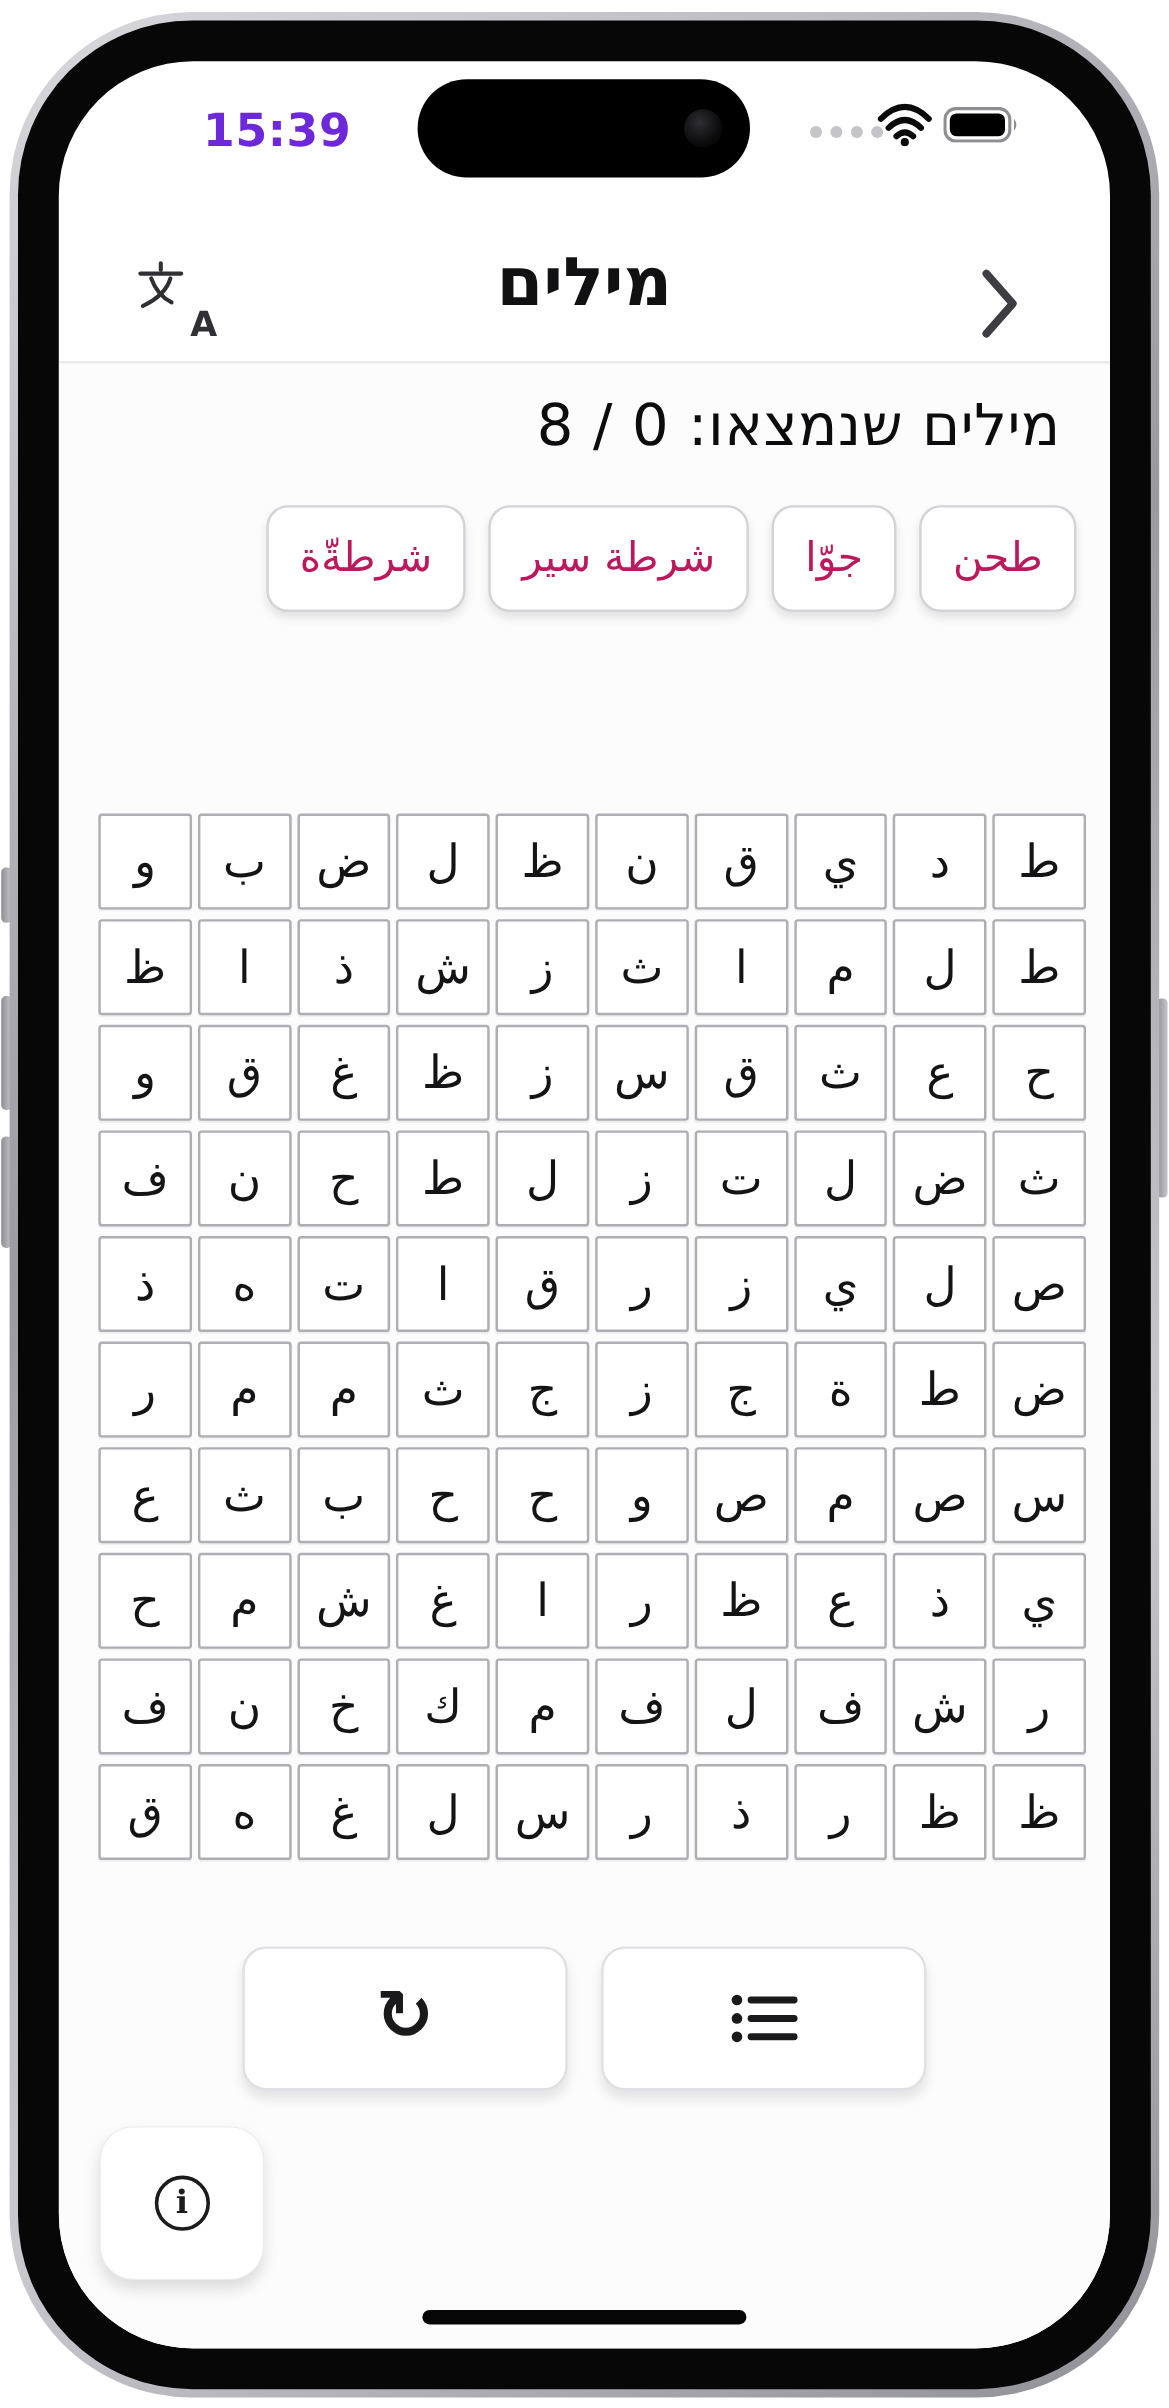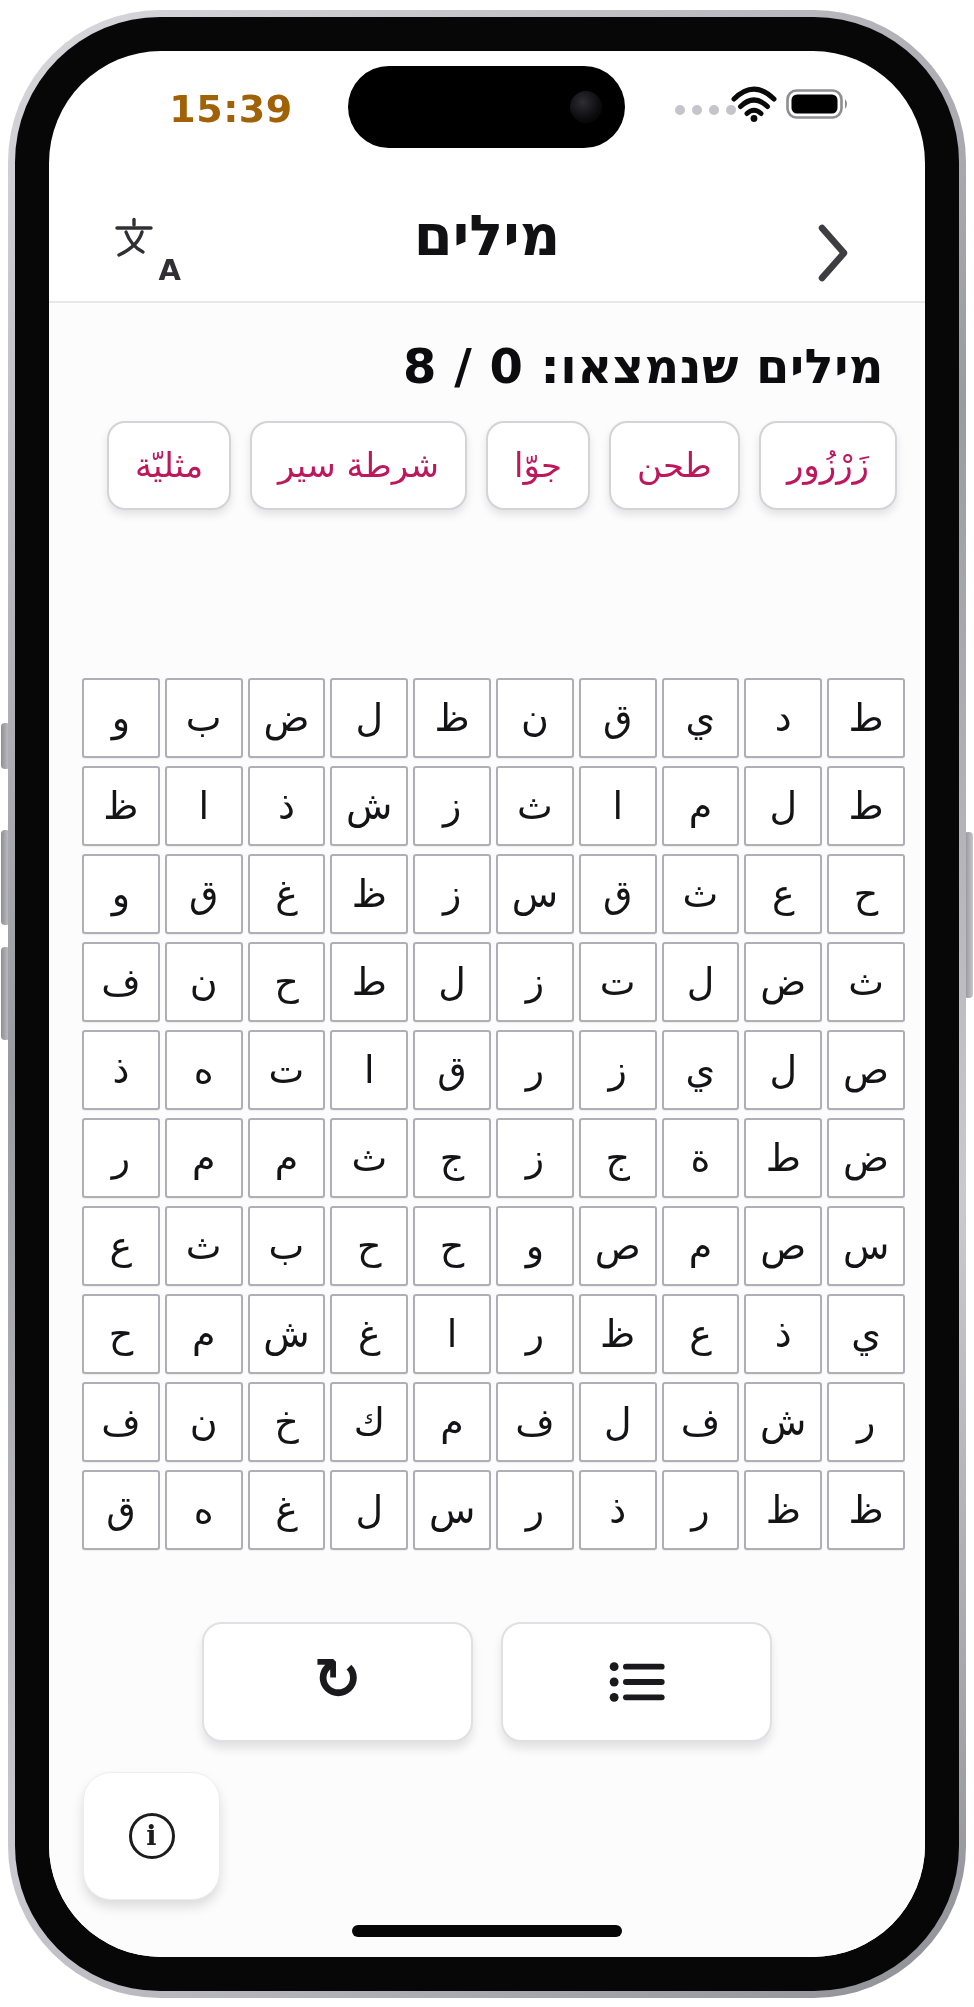--- a/index.html
+++ b/index.html
@@ -12,43 +12,43 @@
   .phone{position:absolute;left:8px;top:10px;width:958px;height:1988px;
          border-radius:152px;background:linear-gradient(145deg,#d8d8dd 0%,#9a9aa1 40%,#c9c9cf 70%,#8f8f96 100%);
          padding:7px;box-sizing:border-box;z-index:1;}
   .bezel{width:100%;height:100%;border-radius:145px;background:#070708;
          padding:34px;box-sizing:border-box;}
   .screen{width:100%;height:100%;border-radius:112px;background:#ffffff;
           position:relative;overflow:hidden;}
 
   
   .time{position:absolute;left:117px;top:36px;width:130px;text-align:center;
-        font-size:38px;font-weight:700;color:#a16207;letter-spacing:0.5px;}
+        font-size:38px;font-weight:700;color:#6d28d9;letter-spacing:0.5px;}
   .island{position:absolute;left:299px;top:15px;width:277px;height:82px;
           border-radius:41px;background:#000;}
   .camera{position:absolute;left:222px;top:25px;width:32px;height:32px;border-radius:50%;
           background:radial-gradient(circle at 40% 35%,#2e2e33 0%,#0c0c0e 60%,#000 100%);}
   .sig-dots{position:absolute;left:626px;top:54px;display:flex;gap:7px;}
   .sig-dots i{width:10px;height:10px;border-radius:50%;background:#c4c4c9;}
   .wifi{position:absolute;left:682px;top:35px;}
   .battery{position:absolute;left:737px;top:38px;}
 
   
   .title{position:absolute;left:0;right:0;top:152px;text-align:center;
          font-size:56px;font-weight:700;color:#111114;}
   .translate-btn{position:absolute;left:64px;top:166px;width:70px;height:70px;}
   .translate-btn .a{position:absolute;right:2px;bottom:0;font-size:29px;font-weight:600;color:#303034;}
   .chevron-btn{position:absolute;left:760px;top:170px;width:48px;height:64px;
                display:flex;align-items:center;justify-content:center;}
   .divider{position:absolute;left:0;right:0;top:250px;height:2px;background:#e8e8ea;}
 
   
   .content{position:absolute;left:0;right:0;top:252px;bottom:0;background:#fcfcfd;}
-  .counter{position:absolute;top:35px;right:41px;direction:rtl;
-           font-size:48px;font-weight:700;color:#0c0c0e;letter-spacing:0.5px;}
+  .counter{position:absolute;top:24px;right:41px;direction:rtl;
+           font-size:48px;font-weight:400;color:#0c0c0e;letter-spacing:0.5px;}
   .chips{position:absolute;top:118px;right:28px;left:28px;direction:rtl;
          display:flex;flex-wrap:wrap;gap:28px 19px;justify-content:flex-start;}
   .chip{background:#ffffff;border:2px solid #d3d3d8;border-radius:18px;
         padding:16px 26px;font-size:34px;color:#be185d;line-height:1.55;
         box-shadow:0 5px 8px rgba(0,0,0,0.10);direction:rtl;}
 
   .grid{position:absolute;top:375px;left:33px;width:823px;
         display:grid;grid-template-columns:repeat(10,1fr);column-gap:5px;row-gap:8px;}
   .cell{height:80px;background:#ffffff;border:2px solid #aeaeb4;border-radius:3px;
         box-sizing:border-box;display:flex;align-items:center;justify-content:center;
@@ -126,25 +126,24 @@
         <polyline points="9,6 31,31 9,56" fill="none" stroke="#3e3e42" stroke-width="6.5" stroke-linecap="round" stroke-linejoin="round"></polyline>
       </svg>
     </div>
     <div class="divider"></div>
 
     <div class="content">
 
       <div class="counter">מילים שנמצאו: 0 / 8</div>
 
       <div class="chips" id="chips">
-            <div class="chip">زَرْزُور</div>
             <div class="chip">طحن</div>
             <div class="chip">جوّا</div>
             <div class="chip">شرطة سير</div>
-            <div class="chip">مثليّة</div>
+            <div class="chip">شرطةّة</div>
           </div>
 
       <div class="grid" id="grid" dir="ltr">
             <div class="cell">و</div>
             <div class="cell">ب</div>
             <div class="cell">ض</div>
             <div class="cell">ل</div>
             <div class="cell">ظ</div>
             <div class="cell">ن</div>
             <div class="cell">ق</div>

